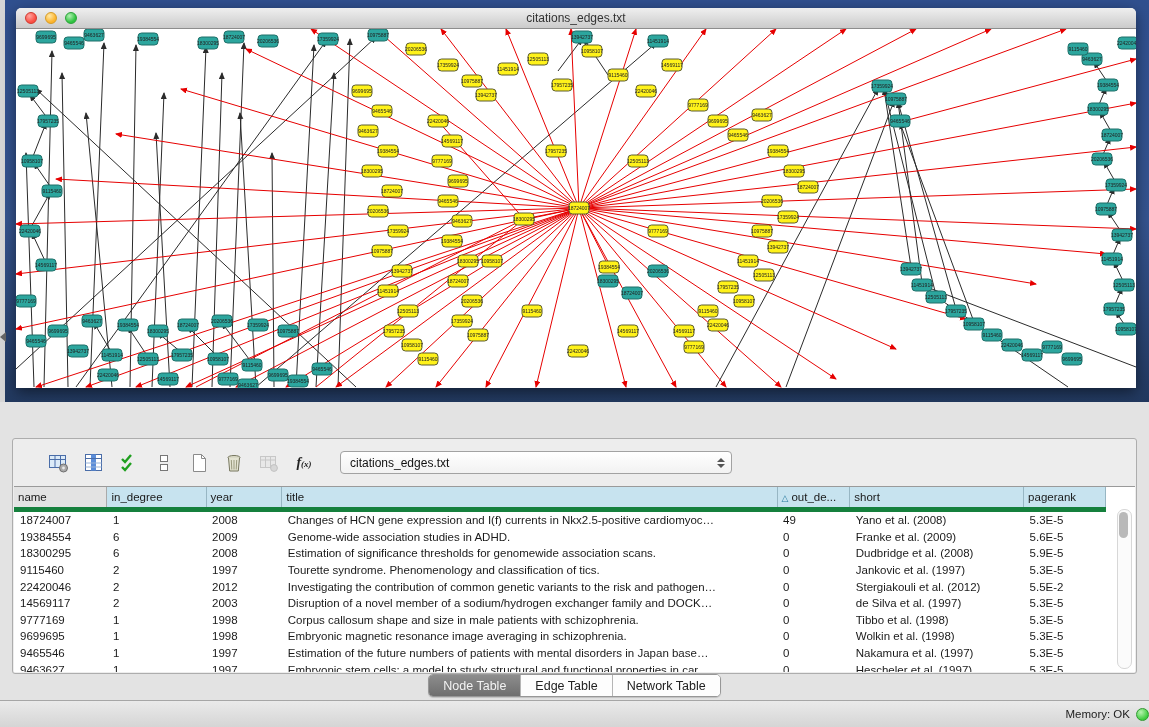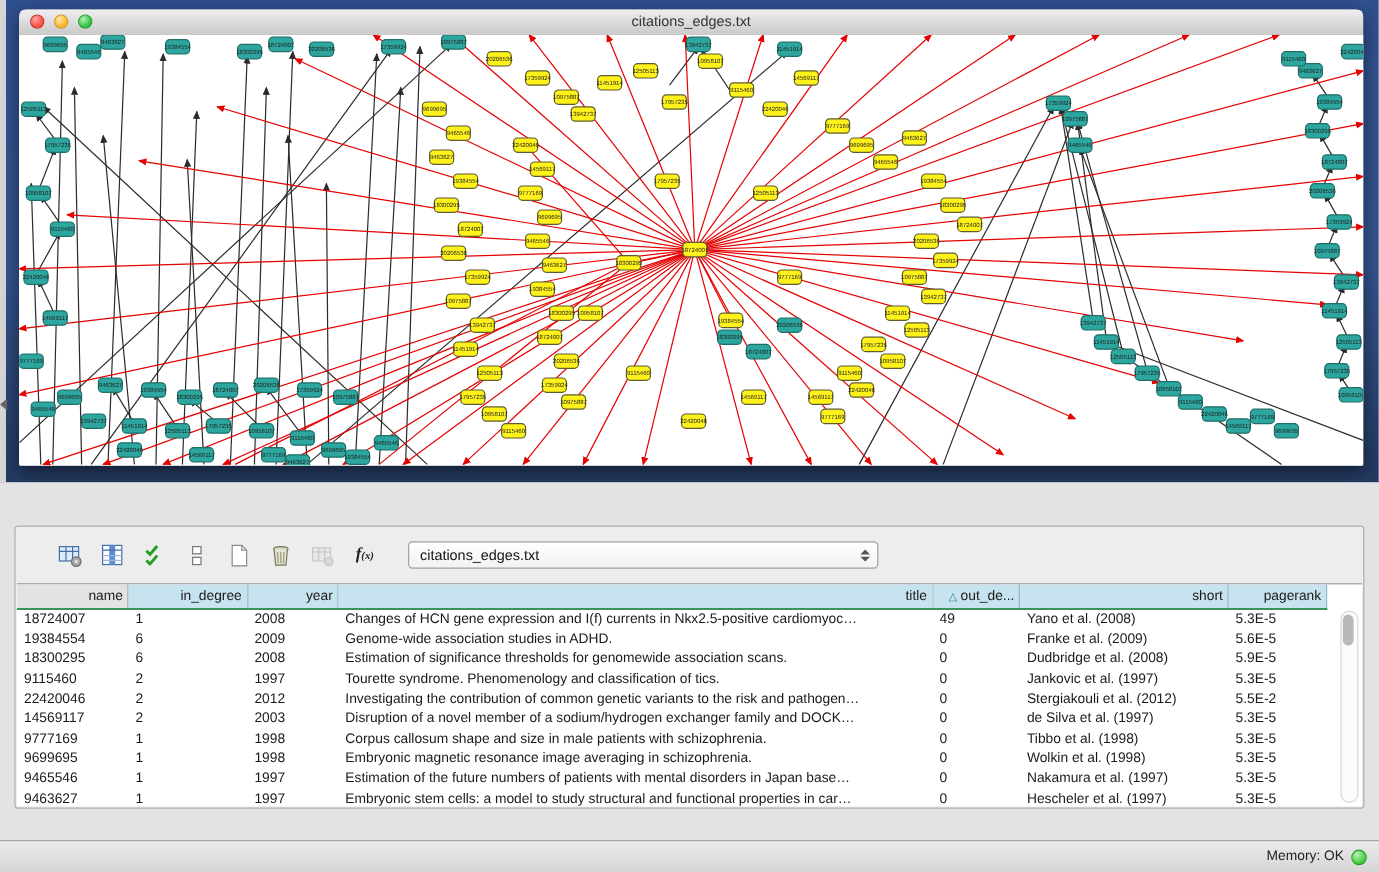--- a/index.html
+++ b/index.html
@@ -47,41 +47,41 @@
     border:1px solid #a2a2a2;border-radius:4px;display:flex;align-items:center;
     padding:0 6px 0 9px;font-size:12px;color:#111;box-sizing:border-box;justify-content:space-between;}
   .spin{display:flex;flex-direction:column;gap:2px;align-items:center;}
   .spin i{width:0;height:0;border-left:4px solid transparent;border-right:4px solid transparent;}
   .spin .up{border-bottom:4px solid #555;}
   .spin .dn{border-top:4px solid #555;}
   
   .table-wrap{position:absolute;left:1px;right:1px;top:47px;bottom:1px;background:#fff;
     border-top:1px solid #9a9a9a;overflow:hidden;}
   table.grid{border-collapse:collapse;table-layout:fixed;width:1092px;font-size:11.5px;color:#1a1a1a;}
-  table.grid th{height:20px;font-weight:normal;font-size:11.5px;text-align:right;
-    background:#c7e3ef;border-right:1px solid #97b6c3;border-bottom:1px solid #15803d;
+  table.grid th{height:20px;font-weight:normal;font-size:11.5px;text-align:left;
+    background:#c7e3ef;border-right:1px solid #97b6c3;border-bottom:5px solid #15803d;
     overflow:hidden;white-space:nowrap;padding:0 4px;}
   table.grid th.first{background:#e3e3e3;border-right:1px solid #aaa;}
   .sort-tri{color:#2b7da0;font-size:9px;margin-right:3px;}
   table.grid td{height:16.6px;padding:0 6px;white-space:nowrap;overflow:hidden;border:none;}
   .vscroll{position:absolute;right:3px;top:22px;bottom:3px;width:13px;background:#fbfbfb;
     border:1px solid #d7d7d7;border-radius:7px;}
   .vthumb{position:absolute;left:1px;top:2px;width:9px;height:26px;background:#b9b9b9;border-radius:5px;}
   
   .tabs{position:absolute;left:0;top:272px;width:100%;display:flex;justify-content:center;}
   .seg{display:flex;border:1px solid #979797;border-radius:5px;overflow:hidden;background:#fff;
     box-shadow:0 1px 1px rgba(0,0,0,.15);}
   .seg button{font-family:"Liberation Sans",sans-serif;font-size:12.5px;height:21px;padding:0 14px;
     border:none;background:#fdfdfd;color:#222;border-left:1px solid #b5b5b5;}
   .seg button:first-child{border-left:none;}
   .seg button.sel{background:linear-gradient(#8d8d8d,#6e6e6e);color:#f3f3f3;}
   
   .status-bar{position:absolute;left:0;top:298px;width:100%;height:27px;
     background:linear-gradient(#eaeaea,#d5d5d5);border-top:1px solid #a6a6a6;box-sizing:border-box;
-    display:flex;align-items:center;justify-content:flex-end;padding-right:10px;gap:6px;}
+    display:flex;align-items:center;justify-content:flex-end;gap:6px;}
   .status-bar span{font-size:11.5px;color:#222;}
   .mem-dot{width:13px;height:13px;border-radius:50%;
     background:radial-gradient(circle at 35% 30%,#b8f2b0,#3dcc3d 70%);border:1px solid #2f9a2f;box-sizing:border-box;}
 </style>
 </head>
 <body>
 
 <div class="network-area">
   <div class="left-gutter">
     <div class="collapse-arrow"></div>
@@ -948,18 +948,25 @@
               <td>5.3E-5</td>
             </tr>
           </tbody>
       </table>
       <div class="vscroll">
           <div class="vthumb"></div>
         </div>
     </div>
   </div>
 
+  <div class="tabs">
+    <div class="seg">
+      <button class="sel">Node Table</button>
+      <button>Edge Table</button>
+      <button>Network Table</button>
+    </div>
+  </div>
 
   <div class="status-bar">
     <span>Memory: OK</span>
     <div class="mem-dot"></div>
   </div>
 </div>
 
 </body></html>

